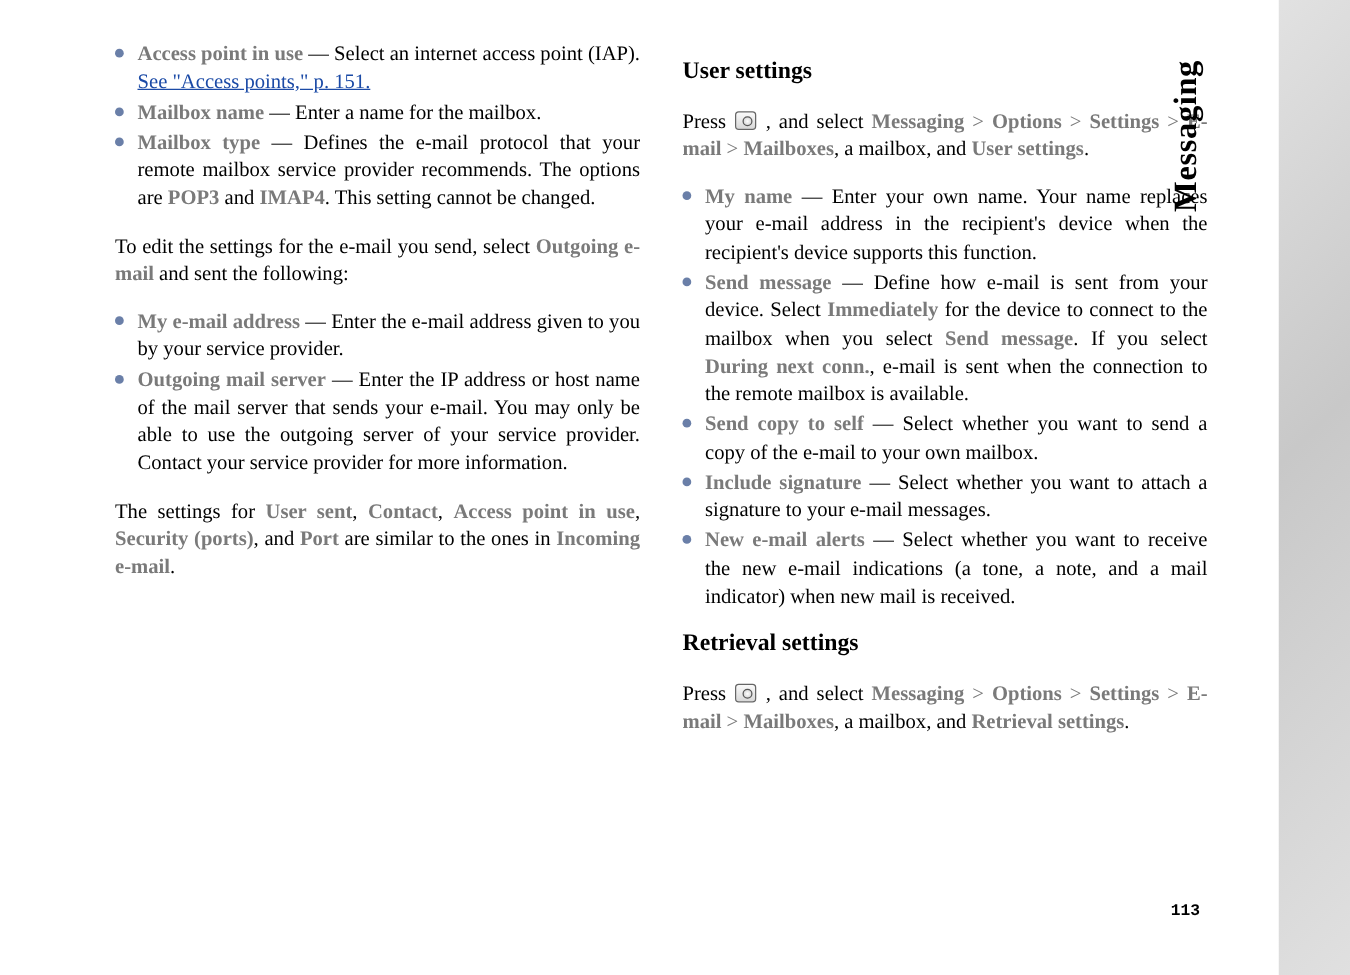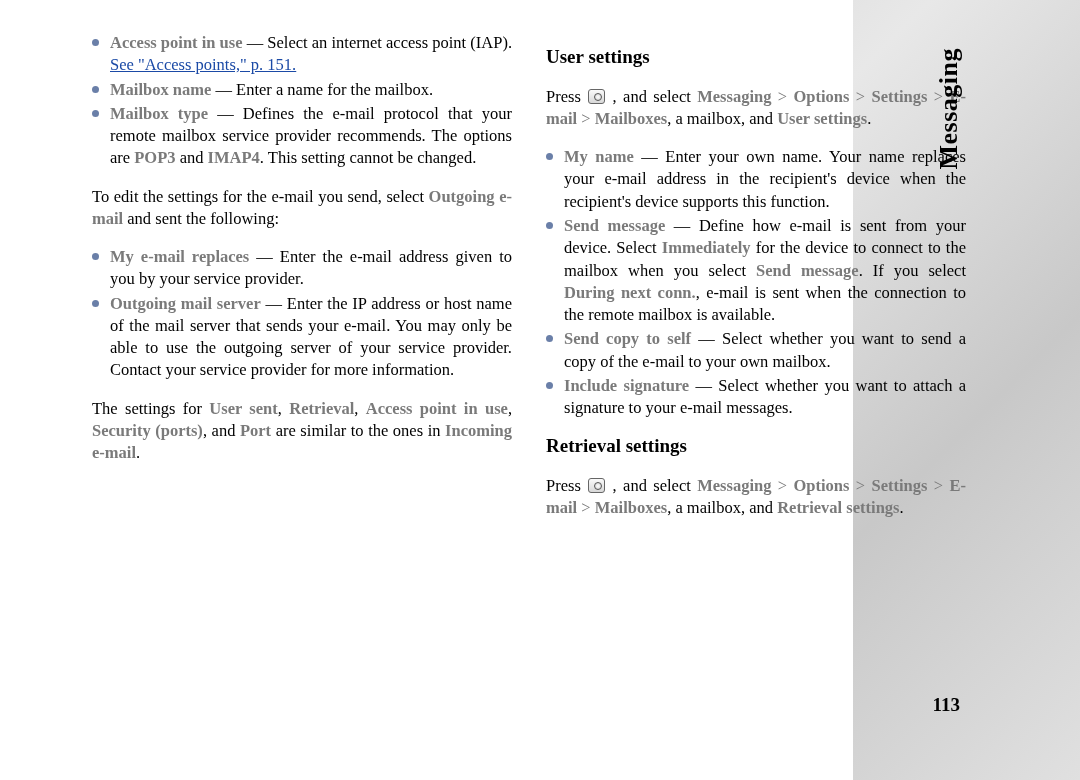--- a/index.html
+++ b/index.html
@@ -7,21 +7,21 @@
   body {
     font-family: Georgia, 'Times New Roman', serif;
     font-size: 16.5px;
     line-height: 1.35;
     background: linear-gradient(135deg, #e8e8e8 0%, #d0d0d0 25%, #e8e8e8 50%, #c8c8c8 75%, #e0e0e0 100%);
     position: relative;
     color: #000;
   }
   .page {
     background: #fff;
-    width: 853px;
+    width: 1023px;
     height: 780px;
     padding: 30px 30px 30px 92px;
     position: relative;
     display: flex;
     gap: 34px;
   }
   .col {
     width: 420px;
     flex: 0 0 420px;
   }
@@ -50,23 +50,24 @@
     top: 18px;
     font-size: 26px;
     font-weight: bold;
     writing-mode: vertical-rl;
     transform: rotate(180deg);
     letter-spacing: 0.5px;
   }
   .page-num {
     position: absolute;
     right: 6px;
-    bottom: 32px;
-    font-size: 19px;
+    bottom: 12px;
+    font-size: 13px;
     font-weight: bold;
+    font-family: Liberation Mono, monospace;
   }
   .key-icon {
     display: inline-block;
     vertical-align: -2px;
     width: 17px;
     height: 15px;
     border: 1px solid #666;
     border-radius: 3px;
     background: linear-gradient(#fafafa,#d8d8d8);
     position: relative;
@@ -100,29 +101,29 @@
         <span class="gb">Mailbox type</span><span> — </span><span>Defines the e-mail protocol that your remote mailbox service provider recommends. The options are </span><span class="gb">POP3</span><span> and </span><span class="gb">IMAP4</span><span>. This setting cannot be changed.</span>
       </li>
     </ul>
 
     <p>
       <span>To edit the settings for the e-mail you send, select </span><span class="gb">Outgoing e-mail</span><span> and sent the following:</span>
     </p>
 
     <ul>
       <li>
-        <span class="gb">My e-mail replaces</span><span> — </span><span>Enter the e-mail address given to you by your service provider.</span>
+        <span class="gb">My e-mail address</span><span> — </span><span>Enter the e-mail address given to you by your service provider.</span>
       </li>
       <li>
         <span class="gb">Outgoing mail server</span><span> — </span><span>Enter the IP address or host name of the mail server that sends your e-mail. You may only be able to use the outgoing server of your service provider. Contact your service provider for more information.</span>
       </li>
     </ul>
 
     <p>
-      <span>The settings for </span><span class="gb">User sent</span><span>, </span><span class="gb">Retrieval</span><span>, </span><span class="gb">Access point in use</span><span>, </span><span class="gb">Security (ports)</span><span>, and </span><span class="gb">Port</span><span> are similar to the ones in </span><span class="gb">Incoming e-mail</span><span>.</span>
+      <span>The settings for </span><span class="gb">User sent</span><span>, </span><span class="gb">Contact</span><span>, </span><span class="gb">Access point in use</span><span>, </span><span class="gb">Security (ports)</span><span>, and </span><span class="gb">Port</span><span> are similar to the ones in </span><span class="gb">Incoming e-mail</span><span>.</span>
     </p>
   </div>
 
   <div class="col col2">
     <h3>User settings</h3>
     <p>
       <span>Press </span><span class="key-icon"></span><span> , and select </span><span class="gb">Messaging</span> <span class="sep">&gt;</span> <span class="gb">Options</span> <span class="sep">&gt;</span> <span class="gb">Settings</span> <span class="sep">&gt;</span> <span class="gb">E-mail</span> <span class="sep">&gt;</span> <span class="gb">Mailboxes</span><span>, a mailbox, and </span><span class="gb">User settings</span><span>.</span>
     </p>
 
     <ul>
@@ -131,20 +132,23 @@
       </li>
       <li>
         <span class="gb">Send message</span><span> — </span><span>Define how e-mail is sent from your device. Select </span><span class="gb">Immediately</span><span> for the device to connect to the mailbox when you select </span><span class="gb">Send message</span><span>. If you select </span><span class="gb">During next conn.</span><span>, e-mail is sent when the connection to the remote mailbox is available.</span>
       </li>
       <li>
         <span class="gb">Send copy to self</span><span> — </span><span>Select whether you want to send a copy of the e-mail to your own mailbox.</span>
       </li>
       <li>
         <span class="gb">Include signature</span><span> — </span><span>Select whether you want to attach a signature to your e-mail messages.</span>
       </li>
+      <li>
+        <span class="gb">New e-mail alerts</span><span> — </span><span>Select whether you want to receive the new e-mail indications (a tone, a note, and a mail indicator) when new mail is received.</span>
+      </li>
     </ul>
 
     <h3>Retrieval settings</h3>
     <p>
       <span>Press </span><span class="key-icon"></span><span> , and select </span><span class="gb">Messaging</span> <span class="sep">&gt;</span> <span class="gb">Options</span> <span class="sep">&gt;</span> <span class="gb">Settings</span> <span class="sep">&gt;</span> <span class="gb">E-mail</span> <span class="sep">&gt;</span> <span class="gb">Mailboxes</span><span>, a mailbox, and </span><span class="gb">Retrieval settings</span><span>.</span>
     </p>
 
     <div class="side-tab">Messaging</div>
     <div class="page-num">113</div>
   </div>

